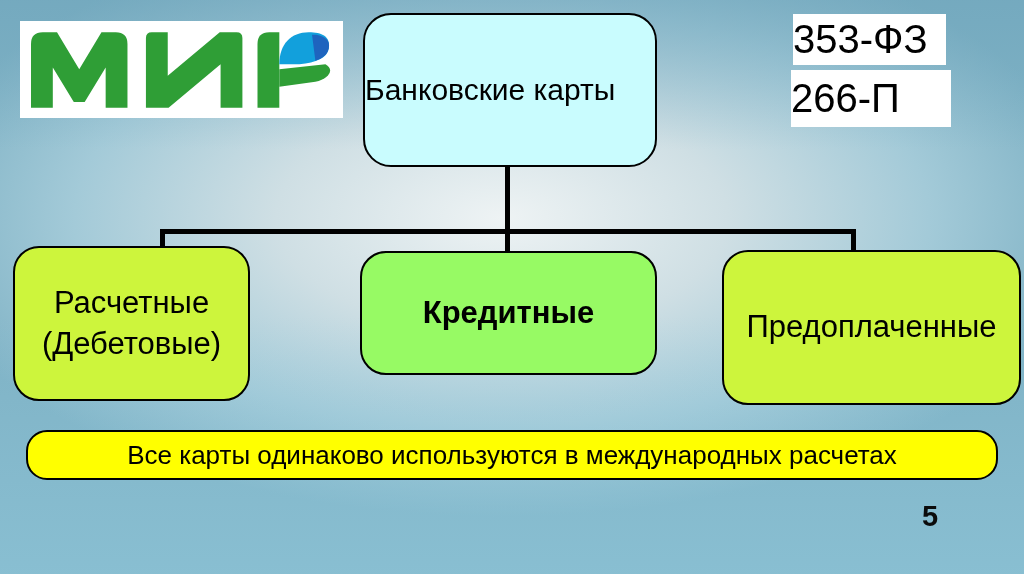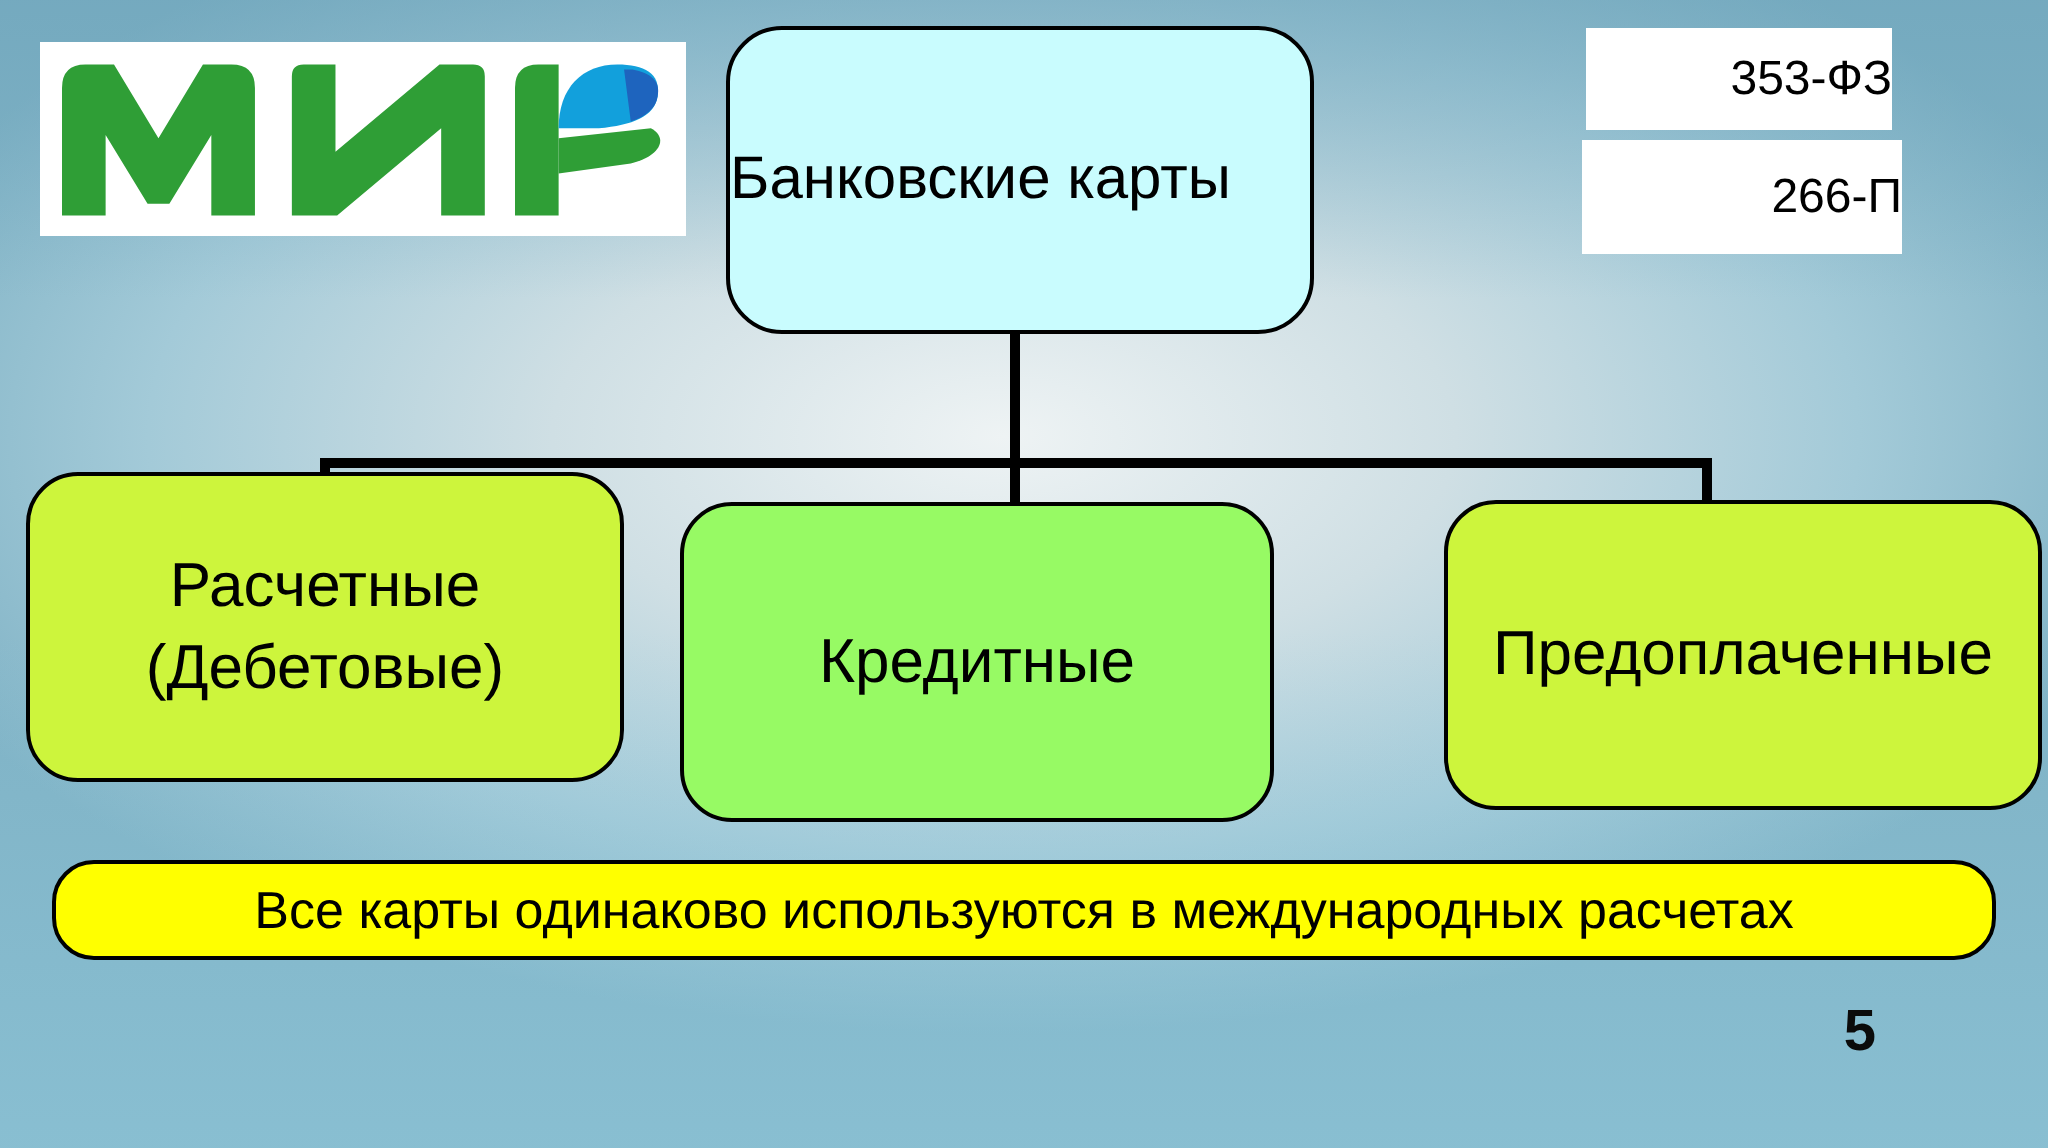--- a/index.html
+++ b/index.html
@@ -21,39 +21,39 @@
     display:flex; align-items:center; justify-content:center;}
   .logo-box svg{display:block;}
 
   
   .root-box{left:363px; top:13px; width:294px; height:154px;
     background:#c9fcfe; border:2px solid #000; border-radius:28px;
     display:flex; align-items:center; justify-content:flex-start;
     font-size:30px; white-space:nowrap;}
 
   
-  .law-badge{background:#ffffff; display:flex; align-items:center; justify-content:flex-end;
-    font-size:24px;}
+  .law-badge{background:#ffffff; display:flex; align-items:center; justify-content:flex-start;
+    font-size:40px;}
   .law-badge.b1{left:793px; top:14px; width:153px; height:51px;}
-  .law-badge.b2{left:791px; top:70px; width:160px; height:57px;padding-left:24px;}
+  .law-badge.b2{left:791px; top:70px; width:160px; height:57px;}
 
   
   .line{background:#000;}
   .v-top   {left:505px; top:167px; width:5px;  height:64px;}
   .h-main  {left:160px; top:229px; width:696px; height:5px;}
   .stub-l  {left:160px; top:229px; width:5px;  height:24px;}
   .stub-c  {left:505px; top:229px; width:5px;  height:25px;}
   .stub-r  {left:851px; top:229px; width:5px;  height:24px;}
 
   
   .child{border:2px solid #000; border-radius:26px;
     display:flex; align-items:center; justify-content:center;
     font-size:31px; text-align:center; line-height:1.3; padding:0 18px;}
-  .child.c1{left:13px;  top:236px; width:299px; height:155px; background:#cdf53c;}
-  .child.c2{left:340px; top:251px; width:297px; height:160px; background:#97fa64;}
+  .child.c1{left:13px;  top:246px; width:237px; height:155px; background:#cdf53c;}
+  .child.c2{left:360px; top:251px; width:297px; height:124px; background:#97fa64;font-weight:bold;}
   .child.c3{left:704px; top:250px; width:299px; height:155px; background:#cdf53c;margin-left:18px;}
 
   
   .banner{left:26px; top:430px; width:972px; height:50px; background:#ffff00;
     border:2px solid #000; border-radius:21px;
     display:flex; align-items:center; justify-content:center;
     font-size:26px; white-space:nowrap;}
 
   
   .page-num{left:905px; top:500px; width:50px; text-align:center;

